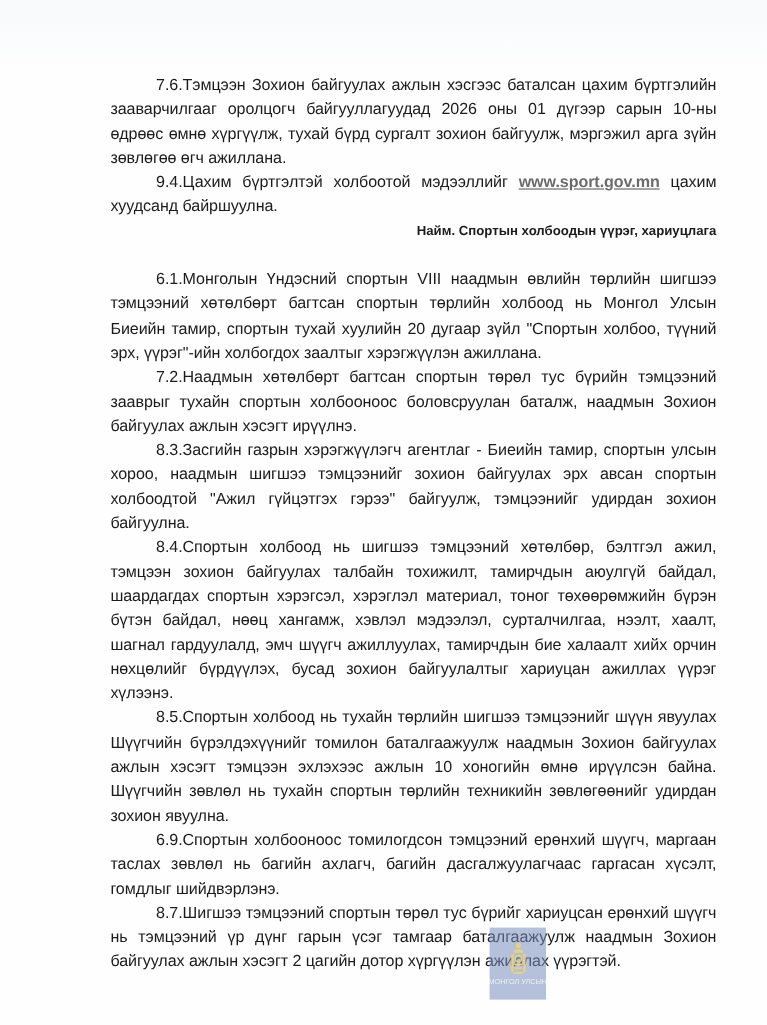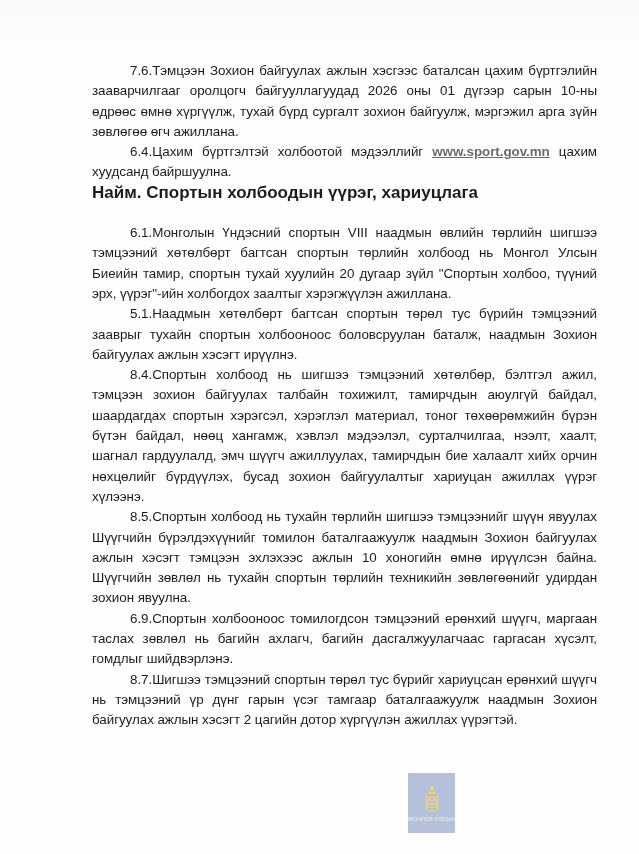--- a/index.html
+++ b/index.html
@@ -17,21 +17,21 @@
   }
   .content {
     position: absolute; left: 92px; top: 61px; width: 505px;
     font-size: 13.4px; line-height: 20.3px;
   }
   .para {
     margin: 0; text-align: justify; text-indent: 38px;
     letter-spacing: -0.05px;
   }
   .heading {
-    margin: 0; text-align: left; font-size: 17px; line-height: 20.3px;
+    margin: 0; text-align: right; font-size: 11px; line-height: 20.3px;
   }
   .gap-md { height: 20px; }
   .gap-lg { height: 24px; }
   a.link {
     color: #6b6b6b; font-weight: bold; text-decoration: underline;
   }
   .emblem {
     position: absolute; left: 408px; top: 773px; width: 47px; height: 60px;
     background: rgba(120,140,190,0.55);
     display: flex; flex-direction: column; align-items: center; justify-content: center;
@@ -41,27 +41,28 @@
     font-size: 6px; color: rgba(255,255,255,0.75); margin-top: 2px; white-space: nowrap;
   }
 </style>
 </head>
 <body>
 
 <div class="page">
   <div class="content">
 
     <p class="para">7.6.Тэмцээн Зохион байгуулах ажлын хэсгээс баталсан цахим бүртгэлийн зааварчилгааг оролцогч байгууллагуудад 2026 оны 01 дүгээр сарын 10-ны өдрөөс өмнө хүргүүлж, тухай бүрд сургалт зохион байгуулж, мэргэжил арга зүйн зөвлөгөө өгч ажиллана.</p>
-    <p class="para"><span>6.4.Цахим бүртгэлтэй холбоотой мэдээллийг </span><a class="link">www.sport.gov.mn</a><span> цахим хуудсанд байршуулна.</span></p>
+    <p class="para"><span>9.4.Цахим бүртгэлтэй холбоотой мэдээллийг </span><a class="link">www.sport.gov.mn</a><span> цахим хуудсанд байршуулна.</span></p>
 
     <h3 class="heading">Найм. Спортын холбоодын үүрэг, хариуцлага</h3>
     <div class="gap-md"></div>
 
     <p class="para">6.1.Монголын Үндэсний спортын VIII наадмын өвлийн төрлийн шигшээ тэмцээний хөтөлбөрт багтсан спортын төрлийн холбоод нь Монгол Улсын Биеийн тамир, спортын тухай хуулийн 20 дугаар зүйл "Спортын холбоо, түүний эрх, үүрэг"-ийн холбогдох заалтыг хэрэгжүүлэн ажиллана.</p>
-    <p class="para">5.1.Наадмын хөтөлбөрт багтсан спортын төрөл тус бүрийн тэмцээний зааврыг тухайн спортын холбооноос боловсруулан баталж, наадмын Зохион байгуулах ажлын хэсэгт ирүүлнэ.</p>
+    <p class="para">7.2.Наадмын хөтөлбөрт багтсан спортын төрөл тус бүрийн тэмцээний зааврыг тухайн спортын холбооноос боловсруулан баталж, наадмын Зохион байгуулах ажлын хэсэгт ирүүлнэ.</p>
+    <p class="para">8.3.Засгийн газрын хэрэгжүүлэгч агентлаг - Биеийн тамир, спортын улсын хороо, наадмын шигшээ тэмцээнийг зохион байгуулах эрх авсан спортын холбоодтой "Ажил гүйцэтгэх гэрээ" байгуулж, тэмцээнийг удирдан зохион байгуулна.</p>
     <p class="para">8.4.Спортын холбоод нь шигшээ тэмцээний хөтөлбөр, бэлтгэл ажил, тэмцээн зохион байгуулах талбайн тохижилт, тамирчдын аюулгүй байдал, шаардагдах спортын хэрэгсэл, хэрэглэл материал, тоног төхөөрөмжийн бүрэн бүтэн байдал, нөөц хангамж, хэвлэл мэдээлэл, сурталчилгаа, нээлт, хаалт, шагнал гардуулалд, эмч шүүгч ажиллуулах, тамирчдын бие халаалт хийх орчин нөхцөлийг бүрдүүлэх, бусад зохион байгуулалтыг хариуцан ажиллах үүрэг хүлээнэ.</p>
     <p class="para">8.5.Спортын холбоод нь тухайн төрлийн шигшээ тэмцээнийг шүүн явуулах Шүүгчийн бүрэлдэхүүнийг томилон баталгаажуулж наадмын Зохион байгуулах ажлын хэсэгт тэмцээн эхлэхээс ажлын 10 хоногийн өмнө ирүүлсэн байна. Шүүгчийн зөвлөл нь тухайн спортын төрлийн техникийн зөвлөгөөнийг удирдан зохион явуулна.</p>
     <p class="para">6.9.Спортын холбооноос томилогдсон тэмцээний ерөнхий шүүгч, маргаан таслах зөвлөл  нь багийн ахлагч, багийн дасгалжуулагчаас гаргасан хүсэлт, гомдлыг шийдвэрлэнэ.</p>
     <p class="para">8.7.Шигшээ тэмцээний спортын төрөл тус бүрийг хариуцсан ерөнхий шүүгч нь тэмцээний үр дүнг гарын үсэг тамгаар баталгаажуулж наадмын Зохион байгуулах ажлын хэсэгт 2 цагийн дотор хүргүүлэн ажиллах үүрэгтэй.</p>
 
     <div class="gap-lg"></div>
 
   </div>
 
   <div class="emblem">

